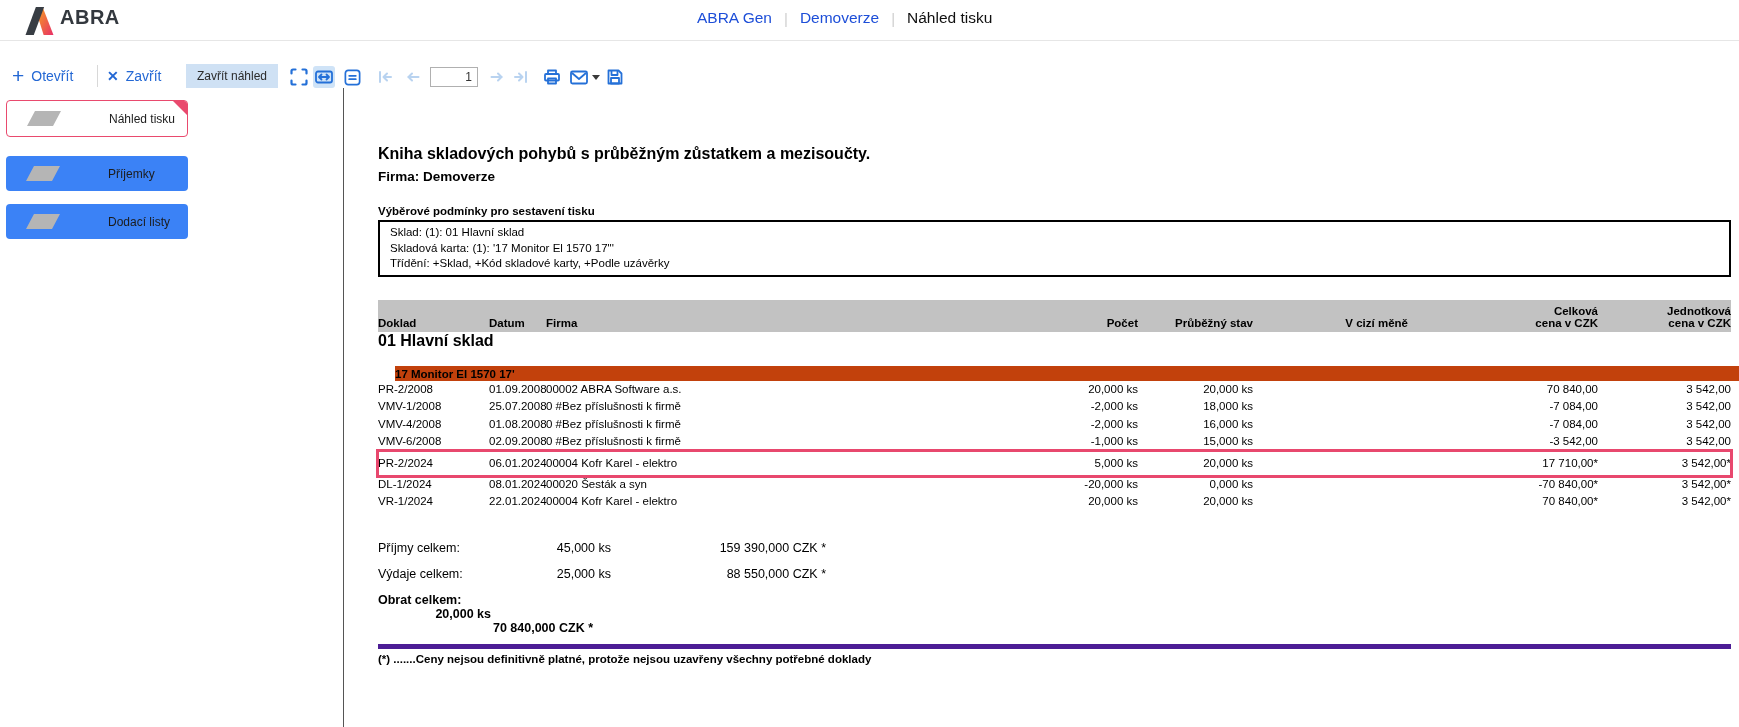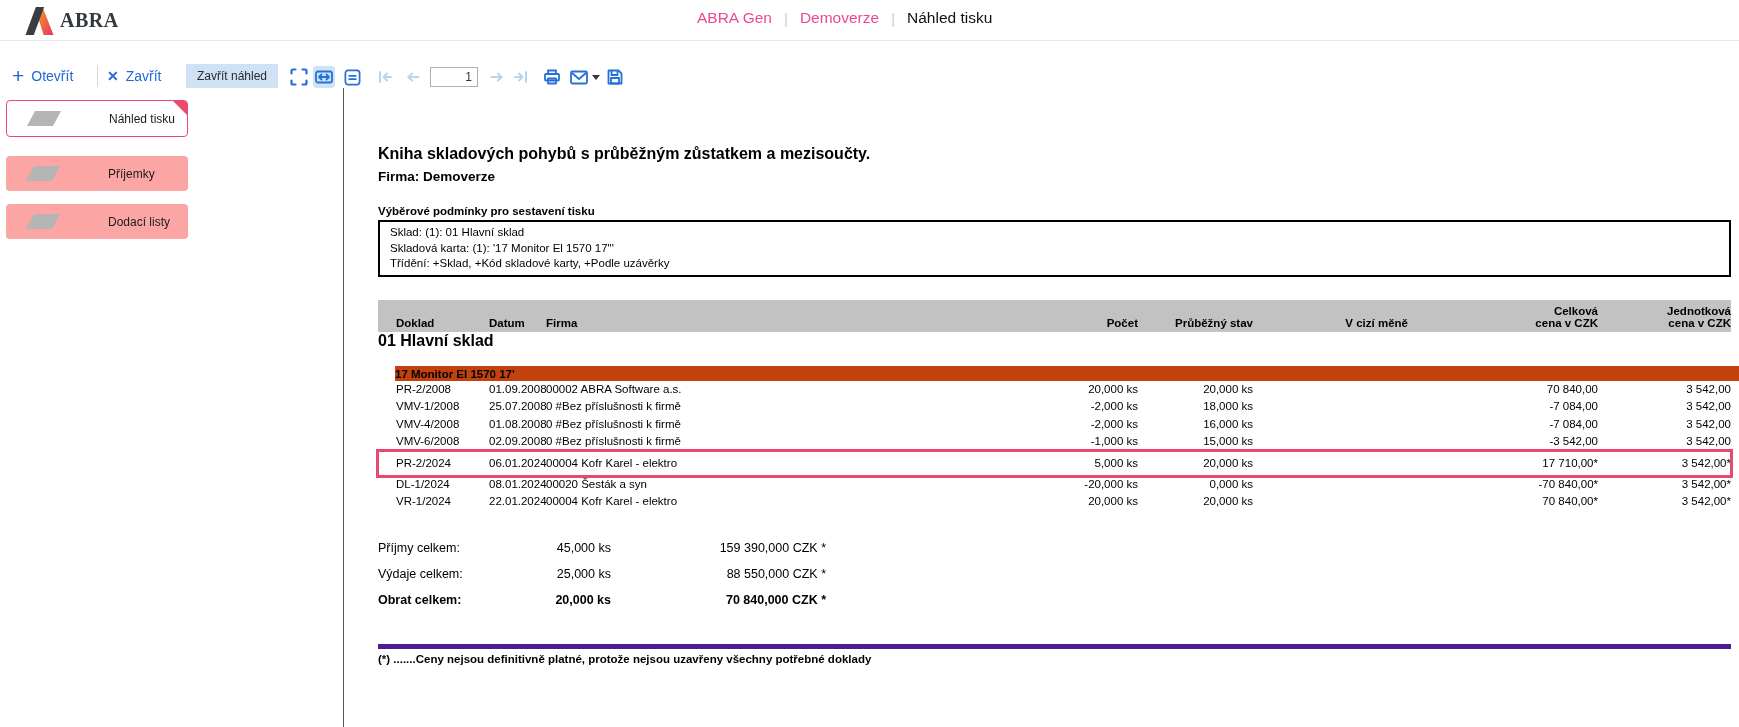--- a/index.html
+++ b/index.html
@@ -3,24 +3,24 @@
 <meta charset="utf-8">
 <style>
   * { margin:0; padding:0; box-sizing:border-box; }
   html,body { width:1739px; height:727px; background:#fff; overflow:hidden;
               font-family:"Liberation Sans", sans-serif; color:#000; }
   body { position:relative; }
 
   
   .app-header { position:absolute; left:0; top:0; width:100%; height:41px;
                 background:#fff; border-bottom:1px solid #e6e6e6; }
-  .logo { position:absolute; left:24px; top:6px; display:flex; align-items:center;font-family:Liberation Serif, serif; }
+  .logo { position:absolute; left:24px; top:6px; display:flex; align-items:flex-start; }
   .logo-text { font-size:20px; font-weight:bold; color:#33383e; letter-spacing:.5px; margin-left:4px; }
   .breadcrumb { position:absolute; left:697px; top:9px; font-size:15.5px; display:flex; align-items:center; }
-  .bc-dim { color:#ec4899; }
+  .bc-dim { color:#1d4ed8; }
   .bc-sep { color:#cfcfcf; margin:0 12px; font-size:15px; }
   .bc-cur { color:#101010; }
 
   
   .toolbar { position:absolute; left:0; top:58px; width:100%; height:36px; }
   .tb { position:absolute; top:0; height:36px; display:flex; align-items:center; }
   .tb-link { color:#2468d4; font-size:14px; cursor:default; display:flex; align-items:center; gap:7px; }
   .plus-glyph { font-size:21px; font-weight:300; line-height:18px; }
   .x-glyph { font-size:14px; font-weight:bold; }
   .tb-sep { position:absolute; left:97px; top:7px; width:1px; height:22px; background:#d8d8d8; }
@@ -31,50 +31,50 @@
               align-items:center; justify-content:center; }
   .icon-btn.sel { background:#cfe3f7; border-radius:3px; }
   .page-input { position:absolute; left:430px; top:9px; width:48px; height:20px;
                 border:1px solid #b0b0b0; font-family:inherit; font-size:12px;
                 text-align:right; padding-right:5px; color:#333; }
   .caret-down { position:absolute; left:592px; top:17px; width:0; height:0;
                 border-left:4px solid transparent; border-right:4px solid transparent;
                 border-top:5px solid #3a3a3a; }
 
   
-  .sidebar-tab { position:absolute; left:6px; width:182px; height:35px; background:#fca5a5;
+  .sidebar-tab { position:absolute; left:6px; width:182px; height:35px; background:#3b82f6;
                  border-radius:4px; display:flex; align-items:center; padding-left:24px; cursor:default; }
   .sidebar-tab.active { background:#fff; border:1px solid #e94a6e; height:37px; overflow:hidden; }
   .tab-corner { position:absolute; top:-1px; right:-1px; width:0; height:0;
                 border-top:16px solid #e94a6e; border-left:16px solid transparent; }
   .para-icon { width:26px; height:15px; background:#b5b5b5; transform:skewX(-28deg); flex:none; }
   .tab-label { margin-left:52px; font-size:12px; color:#1c1c1c; white-space:nowrap; }
 
   
   .report { position:absolute; left:343px; top:88px; right:0; bottom:0; background:#fff;
             border-left:1px solid #555; padding-left:34px; overflow:hidden; }
   .r-title { margin-top:57px; font-size:16px; font-weight:bold; }
   .r-firma { margin-top:6px; font-size:13.5px; font-weight:bold; }
   .r-cond-title { margin-top:21px; font-size:11.5px; font-weight:bold; }
   .r-cond-box { margin-top:3px; width:1353px; border:2px solid #000; padding:3px 10px;
                 font-size:11.5px; line-height:15.5px; }
   .grid { display:grid; grid-template-columns:111px 57px 412px 180px 115px 155px 190px 133px;
           width:1353px; font-size:11.5px; }
   .grid-header { margin-top:23px; background:#c2c2c2; height:32px; align-items:end;
                  padding-bottom:3px; font-weight:bold; }
-  .cell-doklad { padding-left:18px; }
+  .cell-doklad { }
   .num { text-align:right; }
   .warehouse-heading { font-size:16px; font-weight:bold; }
   .card-bar { margin-top:16px; width:1353px; background:#c2410c; font-size:11.5px;
               font-weight:bold; height:15px; line-height:16px;margin-left:17px; }
   .grid-row { height:17.5px; line-height:17.5px; }
   .grid-row.hl { height:25px; line-height:25px; outline:3px solid #e8486e; outline-offset:-1px; }
   .totals { margin-top:30px; }
   .t-row { display:flex; font-size:12.5px; margin-bottom:11px; height:15px; }
-  .t-row.bold { font-weight:bold; }
+  .t-row.bold { font-weight:bold;flex-direction:column; }
   .t-label { width:120px; }
   .t-qty { width:113px; text-align:right; }
   .t-val { width:215px; text-align:right; }
   .footline { margin-top:36px; width:1353px; border-top:5px solid #4c1d95; padding-top:4px;
               font-size:11.5px; font-weight:bold; }
 
   svg { display:block; }
 </style>
 </head>
 <body>

